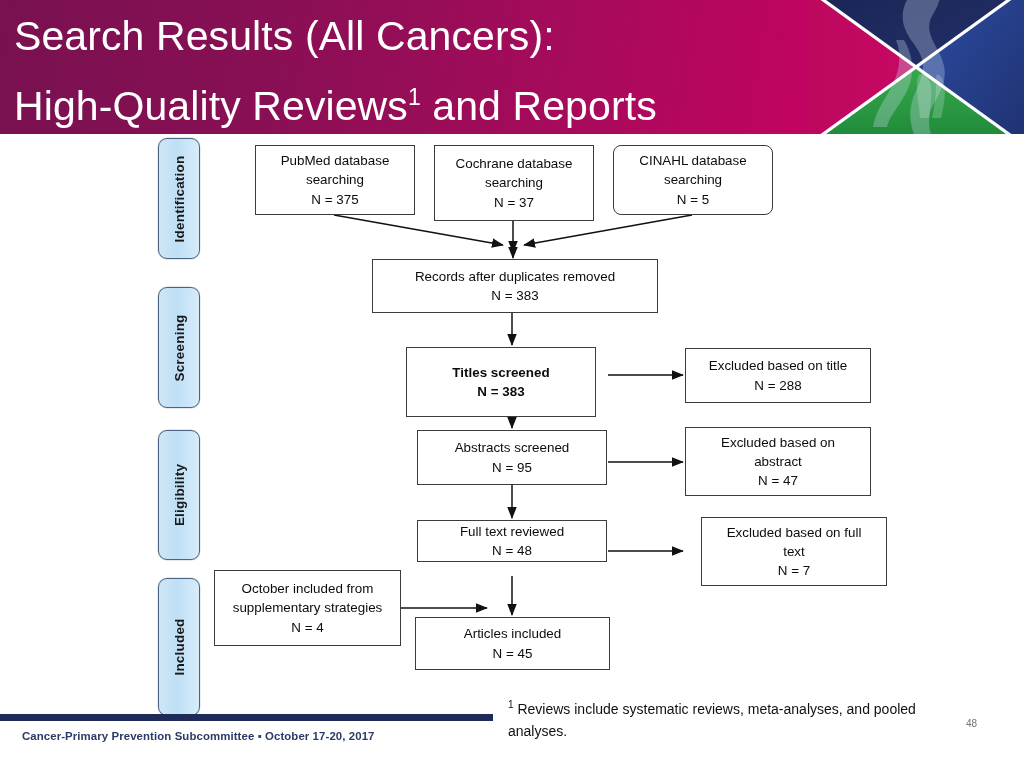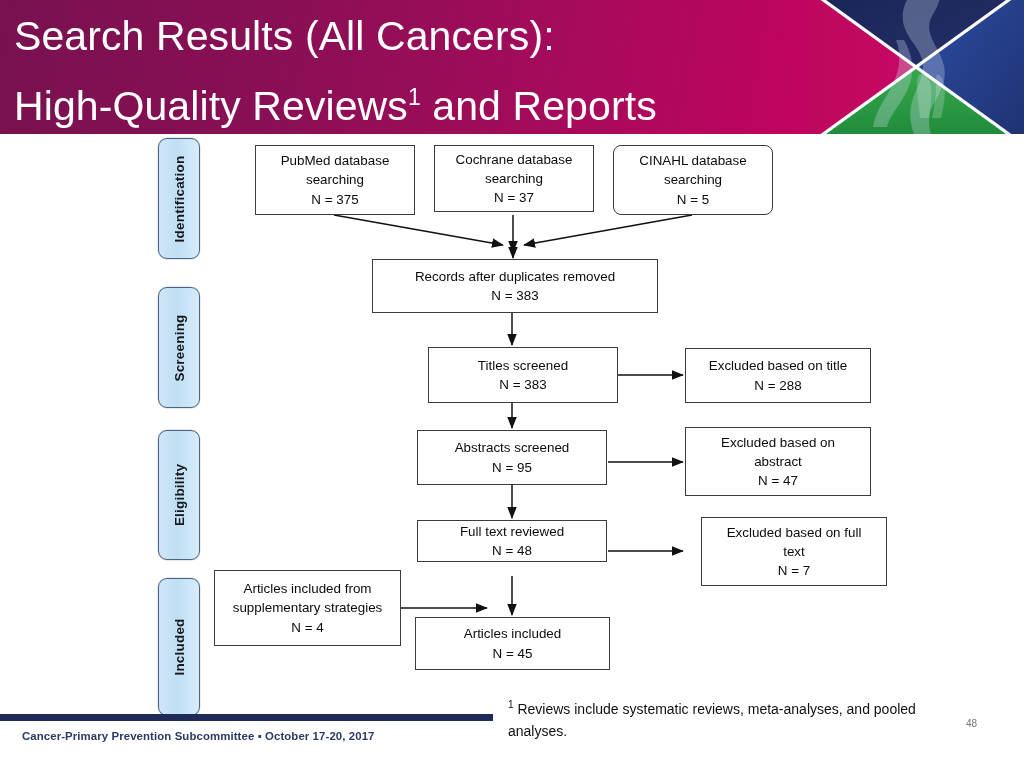--- a/index.html
+++ b/index.html
@@ -168,21 +168,21 @@
 </svg>
 
 <div class="box" style="left:255px;top:145px;width:160px;height:70px;">
   <div>
     <span class="ln">PubMed database</span>
     <span class="ln">searching</span>
     <span class="ln">N = 375</span>
   </div>
 </div>
 
-<div class="box" style="left:434px;top:145px;width:160px;height:67px;">
+<div class="box" style="left:434px;top:145px;width:160px;height:76px;">
   <div>
     <span class="ln">Cochrane database</span>
     <span class="ln">searching</span>
     <span class="ln">N = 37</span>
   </div>
 </div>
 
 <div class="box" style="left:613px;top:145px;width:160px;height:70px;border-radius:8px;">
   <div>
     <span class="ln">CINAHL database</span>
@@ -191,21 +191,21 @@
   </div>
 </div>
 
 <div class="box" style="left:372px;top:259px;width:286px;height:54px;">
   <div>
     <span class="ln">Records after duplicates removed</span>
     <span class="ln">N = 383</span>
   </div>
 </div>
 
-<div class="box" style="left:428px;top:347px;width:190px;height:56px;">
+<div class="box" style="left:406px;top:347px;width:190px;height:70px;font-weight:bold;">
   <div>
     <span class="ln">Titles screened</span>
     <span class="ln">N = 383</span>
   </div>
 </div>
 
 <div class="box" style="left:417px;top:430px;width:190px;height:55px;">
   <div>
     <span class="ln">Abstracts screened</span>
     <span class="ln">N = 95</span>
@@ -214,21 +214,21 @@
 
 <div class="box" style="left:417px;top:520px;width:190px;height:42px;">
   <div>
     <span class="ln">Full text reviewed</span>
     <span class="ln">N = 48</span>
   </div>
 </div>
 
 <div class="box" style="left:214px;top:570px;width:187px;height:76px;">
   <div>
-    <span class="ln">Articles included from</span>
+    <span class="ln">October included from</span>
     <span class="ln">supplementary strategies</span>
     <span class="ln">N = 4</span>
   </div>
 </div>
 
 <div class="box" style="left:415px;top:617px;width:195px;height:53px;">
   <div>
     <span class="ln">Articles included</span>
     <span class="ln">N = 45</span>
   </div>

